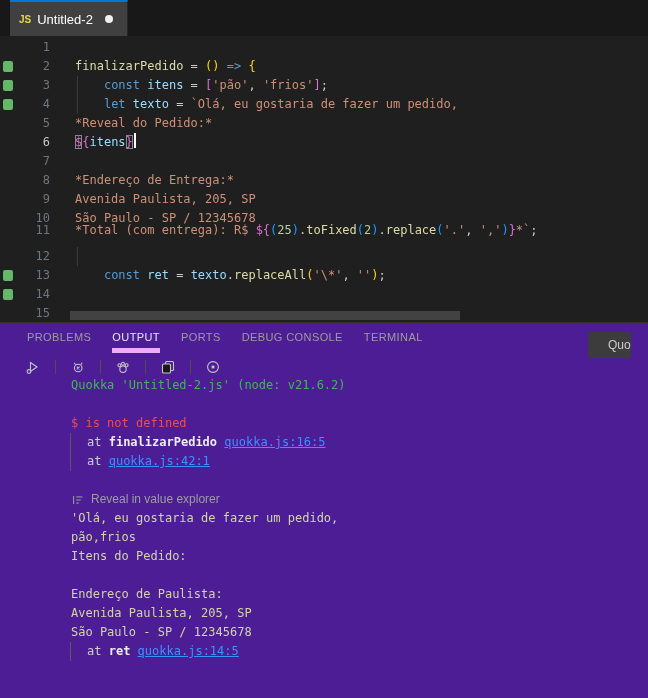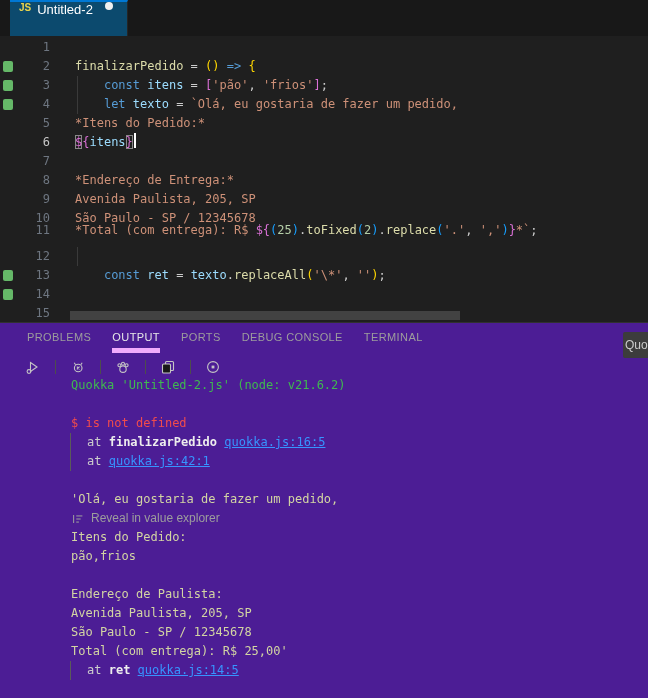--- a/index.html
+++ b/index.html
@@ -1,19 +1,19 @@
 <!DOCTYPE html>
 <html><head>
 <meta charset="utf-8">
 <style>
   html,body{margin:0;padding:0;background:#000;}
   .app{position:relative;width:648px;height:698px;background:#1f1f1f;overflow:hidden;font-family:"Liberation Sans",sans-serif;}
   
   .tabbar{position:absolute;top:0;left:0;right:0;height:36px;background:#181818;}
-  .tab{position:absolute;left:10px;top:0;height:36px;width:118px;background:#0c4a6e;border-top:2px solid #0078d4;border-right:1px solid #252525;display:flex;padding:0 9px;box-sizing:border-box;cursor:pointer;}
+  .tab{position:absolute;left:10px;top:0;height:36px;width:118px;background:#404040;border-top:2px solid #0078d4;border-right:1px solid #252525;display:flex;align-items:center;padding:0 9px;box-sizing:border-box;cursor:pointer;}
   .js-icon{color:#e8d44d;font-weight:bold;font-size:10px;margin-right:6px;letter-spacing:0;}
   .tab-title{color:#ffffff;font-size:13px;white-space:nowrap;}
   .dot{width:8px;height:8px;border-radius:50%;background:#f0f0f0;margin-left:12px;flex:none;}
   
   .editor{position:absolute;top:36px;left:0;right:0;height:287px;background:#1f1f1f;}
   .code-line{position:absolute;left:0;right:0;height:19px;}
   .cov{position:absolute;left:3px;top:4px;width:10px;height:11px;border-radius:2px;background:#65b868;}
   .ln{position:absolute;left:0;top:0;width:50px;text-align:right;color:#6e7681;font:12px "DejaVu Sans Mono","Liberation Mono",monospace;line-height:19px;}
   .ln.active{color:#c6c6c6;}
   .code{position:absolute;left:75px;top:0;font:12px "DejaVu Sans Mono","Liberation Mono",monospace;line-height:19px;white-space:pre;}
@@ -22,21 +22,21 @@
   .t-str{color:#ce9178}.t-num{color:#b5cea8}.t-gold{color:#ffd700}.t-pink{color:#da70d6}
   .t-bparen{color:#179fff}.t-inline{color:#569cd6}
   .boxed{box-shadow:inset 0 0 0 1px #888888;}
   .cursor{display:inline-block;width:2px;height:15px;background:#ffffff;vertical-align:-2px;margin-left:1px;}
   .hscroll{position:absolute;top:311px;left:70px;width:390px;height:9px;background:#424242;cursor:pointer;}
   
   .panel{position:absolute;top:322px;left:0;right:0;bottom:0;background:#4c1d95;border-top:1px solid #313131;box-sizing:border-box;}
   .panel-tabs{position:absolute;top:8px;left:27px;display:flex;gap:21px;}
   .ptab{font-size:11px;letter-spacing:.4px;color:#9d9d9d;padding-bottom:5px;cursor:pointer;white-space:nowrap;}
   .ptab.active{color:#e7e7e7;border-bottom:5px solid #f0abfc;text-align:right;}
-  .channel{position:absolute;top:9px;right:0;width:23px;height:26px;background:#3c3c3c;color:#cccccc;font-size:12px;line-height:26px;padding-left:2px;border-radius:2px 0 0 2px;overflow:hidden;cursor:pointer;}
+  .channel{position:absolute;top:9px;right:17px;width:23px;height:26px;background:#3c3c3c;color:#cccccc;font-size:12px;line-height:26px;padding-left:20px;border-radius:2px 0 0 2px;overflow:hidden;cursor:pointer;}
   .ptoolbar{position:absolute;top:32px;left:24px;height:24px;display:flex;align-items:center;gap:13px;}
   .pt-icon{width:18px;height:18px;display:flex;align-items:center;justify-content:center;cursor:pointer;}
   .sep{width:1px;height:14px;background:#4d4d4d;}
   .pout{position:absolute;top:53px;left:0;right:0;margin-left:44px;}
   .pline{height:19px;font:12px "DejaVu Sans Mono","Liberation Mono",monospace;line-height:19px;padding-left:27px;white-space:pre;position:relative;color:#cccccc;}
   .pline.bordered{padding-left:43px;}
   .pline.bordered::before{content:"";position:absolute;left:26px;top:0;bottom:0;width:1px;background:#5a5a5a;}
   .pline.reveal{display:flex;align-items:center;gap:6px;cursor:pointer;}
   .s-green{color:#3fb950}.s-red{color:#f14c4c}.s-plain{color:#cccccc}
   .s-bold{color:#ededed;font-weight:bold}
@@ -72,21 +72,21 @@
         <span class="ln">3</span>
         <span class="code"><span class="t-fg">    </span><span class="t-kw">const</span><span class="t-fg"> </span><span class="t-var">itens</span><span class="t-fg"> = </span><span class="t-pink">[</span><span class="t-str">'pão'</span><span class="t-fg">, </span><span class="t-str">'frios'</span><span class="t-pink">]</span><span class="t-fg">;</span></span>
       </div>
       <div class="code-line guide" style="top: 59px;">
         <span class="cov"></span>
         <span class="ln">4</span>
         <span class="code"><span class="t-fg">    </span><span class="t-kw">let</span><span class="t-fg"> </span><span class="t-var">texto</span><span class="t-fg"> = </span><span class="t-str">`Olá, eu gostaria de fazer um pedido,</span></span>
       </div>
       <div class="code-line" style="top: 78px;">
         <span class="ln">5</span>
-        <span class="code"><span class="t-str">*Itens do Pedido:*</span></span>
+        <span class="code"><span class="t-str">*Reveal do Pedido:*</span></span>
       </div>
       <div class="code-line" style="top: 97px;">
         <span class="ln active">6</span>
         <span class="code"><span class="t-pink boxed">$</span><span class="t-pink">{</span><span class="t-var">itens</span><span class="t-pink boxed">}</span><span class="cursor"></span></span>
       </div>
       <div class="code-line" style="top: 116px;">
         <span class="ln">7</span>
         <span class="code"></span>
       </div>
       <div class="code-line" style="top: 135px;">
@@ -173,30 +173,29 @@
           </svg>
         </span>
       </div>
     <div class="pout" id="pout">
         <div class="pline"><span class="s-green">Quokka 'Untitled-2.js' (node: v21.6.2)</span></div>
         <div class="pline"></div>
         <div class="pline"><span class="s-red">$ is not defined</span></div>
         <div class="pline bordered"><span class="s-plain">at </span><span class="s-bold">finalizarPedido</span><span class="s-plain"> </span><span class="s-link">quokka.js:16:5</span></div>
         <div class="pline bordered"><span class="s-plain">at </span><span class="s-link">quokka.js:42:1</span></div>
         <div class="pline"></div>
-        <div class="pline"><span class="s-khaki">'Olá, eu gostaria de fazer um pedido,</span></div>
         <div class="pline reveal"><span><svg width="14" height="14" viewBox="0 0 16 16" fill="none" stroke="#9d9d9d" stroke-width="1.2">
               <path d="M3 3.5 V12.5"></path>
               <path d="M6 4.5 H13"></path>
               <path d="M6 8 H11"></path>
               <path d="M6 11.5 H9"></path>
             </svg></span><span class="s-gray">Reveal in value explorer</span></div>
+        <div class="pline"><span class="s-khaki">'Olá, eu gostaria de fazer um pedido,</span></div>
+        <div class="pline"><span class="s-khaki">pão,frios</span></div>
         <div class="pline"><span class="s-khaki">Itens do Pedido:</span></div>
-        <div class="pline"><span class="s-khaki">pão,frios</span></div>
         <div class="pline"></div>
         <div class="pline"><span class="s-khaki">Endereço de Paulista:</span></div>
         <div class="pline"><span class="s-khaki">Avenida Paulista, 205, SP</span></div>
         <div class="pline"><span class="s-khaki">São Paulo - SP / 12345678</span></div>
-        <div class="pline"><span class="s-khaki">Total (com entrega): R$ 25,00'</span></div>
         <div class="pline bordered"><span class="s-plain">at </span><span class="s-bold">ret</span><span class="s-plain"> </span><span class="s-link">quokka.js:14:5</span></div>
       </div>
   </div>
 </div>
 
 </body></html>

